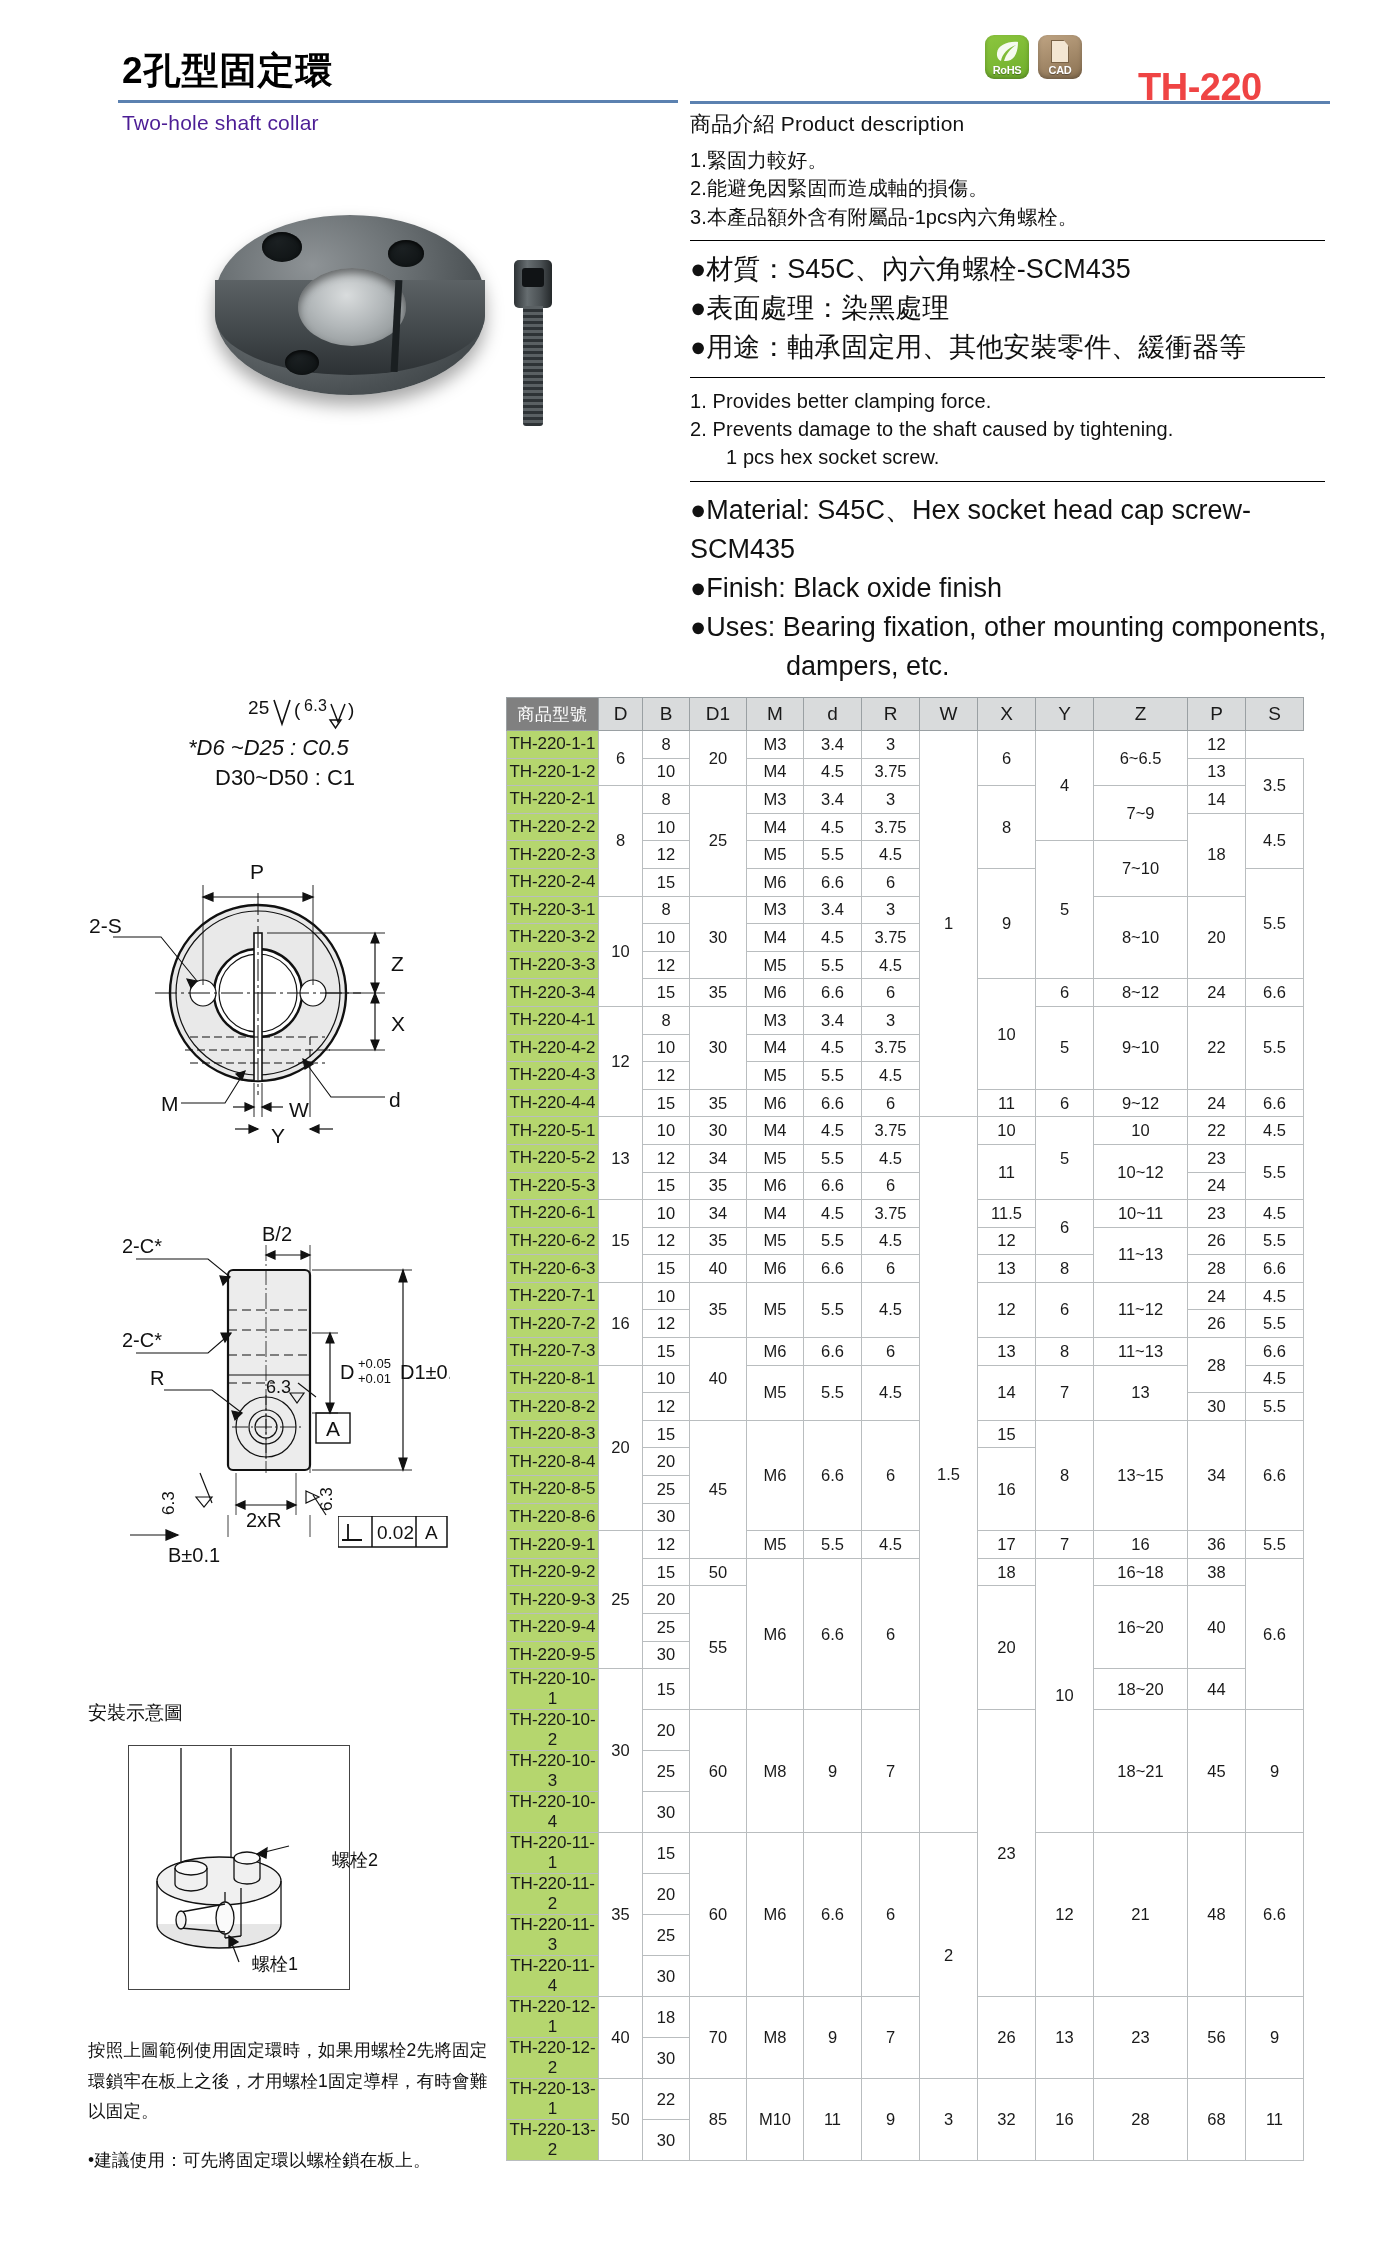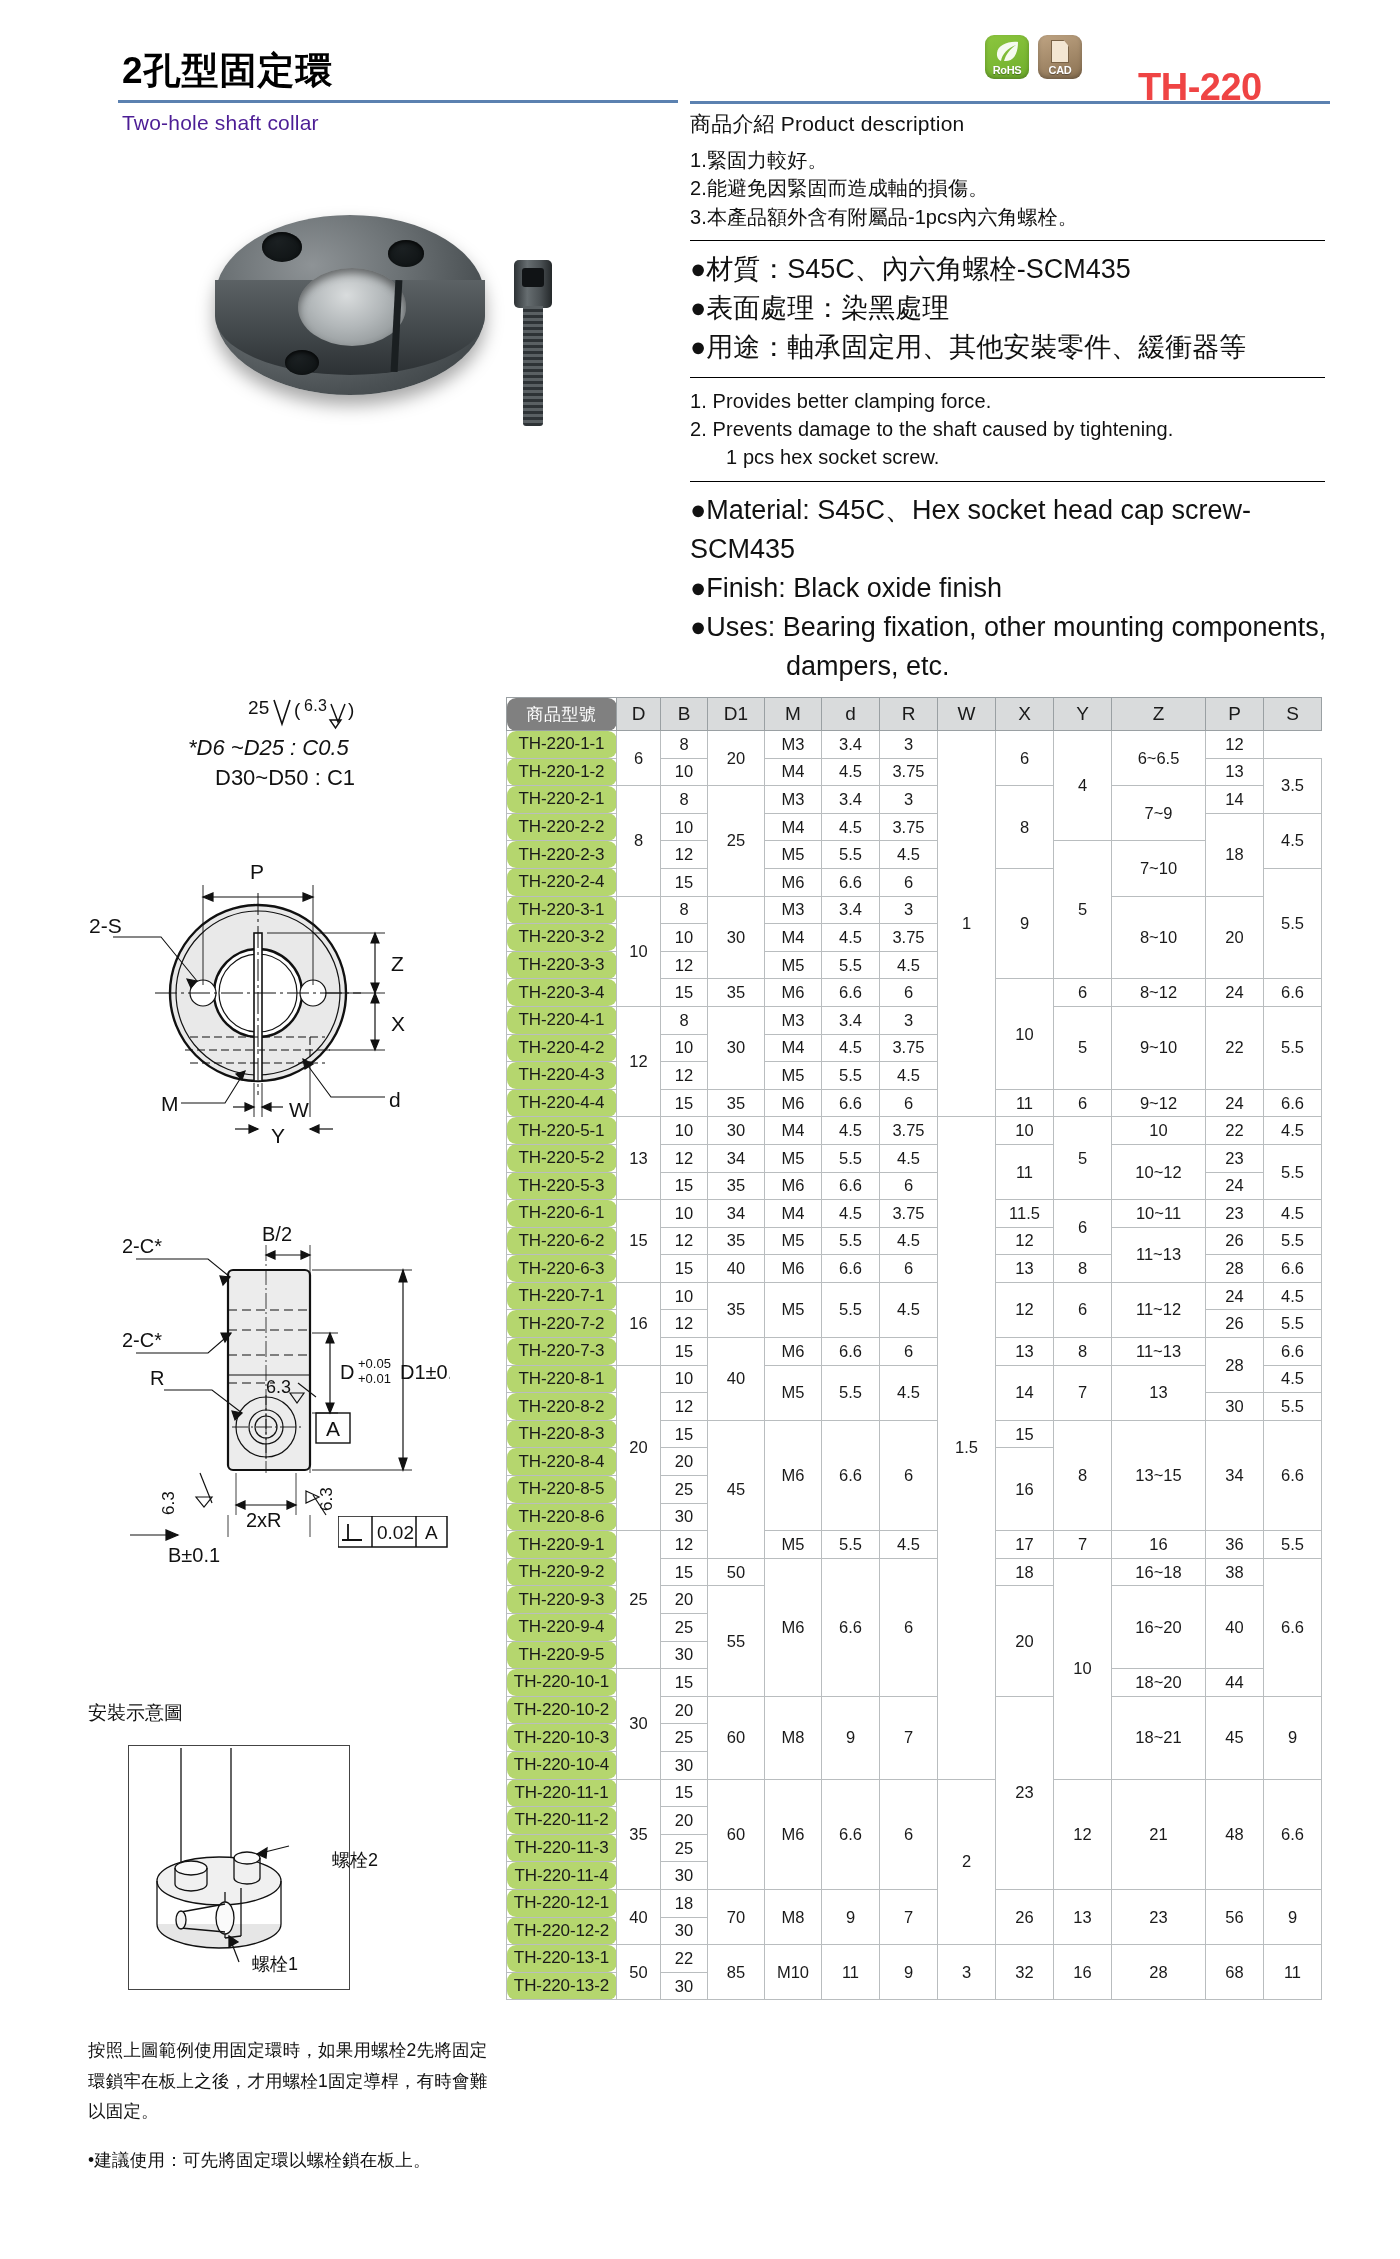--- a/index.html
+++ b/index.html
@@ -140,21 +140,21 @@
     background:#d9dbdc; height:33px; font-size:19px; color:#1a1a1a;
     border-color:#9aa0a3;
   }
   table.spec thead th.model {
     background:#808080; color:#ffffff; font-size:17px; letter-spacing:.5px;
   }
   td.model {
     background:#b5d66e; font-size:17px; text-align:left; padding-left:7px;
     letter-spacing:-.1px; color:#1a1a1a; border-color:#a8c964;
   }
-  .c-model { width:110px;border-radius:9px; }
+  .c-model { width:92px; }
   .c-d  { width:44px; }
   .c-b  { width:47px; }
   .c-d1 { width:57px; }
   .c-m  { width:57px; }
   .c-dd { width:58px; }
   .c-r  { width:58px; }
   .c-w  { width:58px; }
   .c-x  { width:58px; }
   .c-y  { width:58px; }
   .c-z  { width:94px; }

